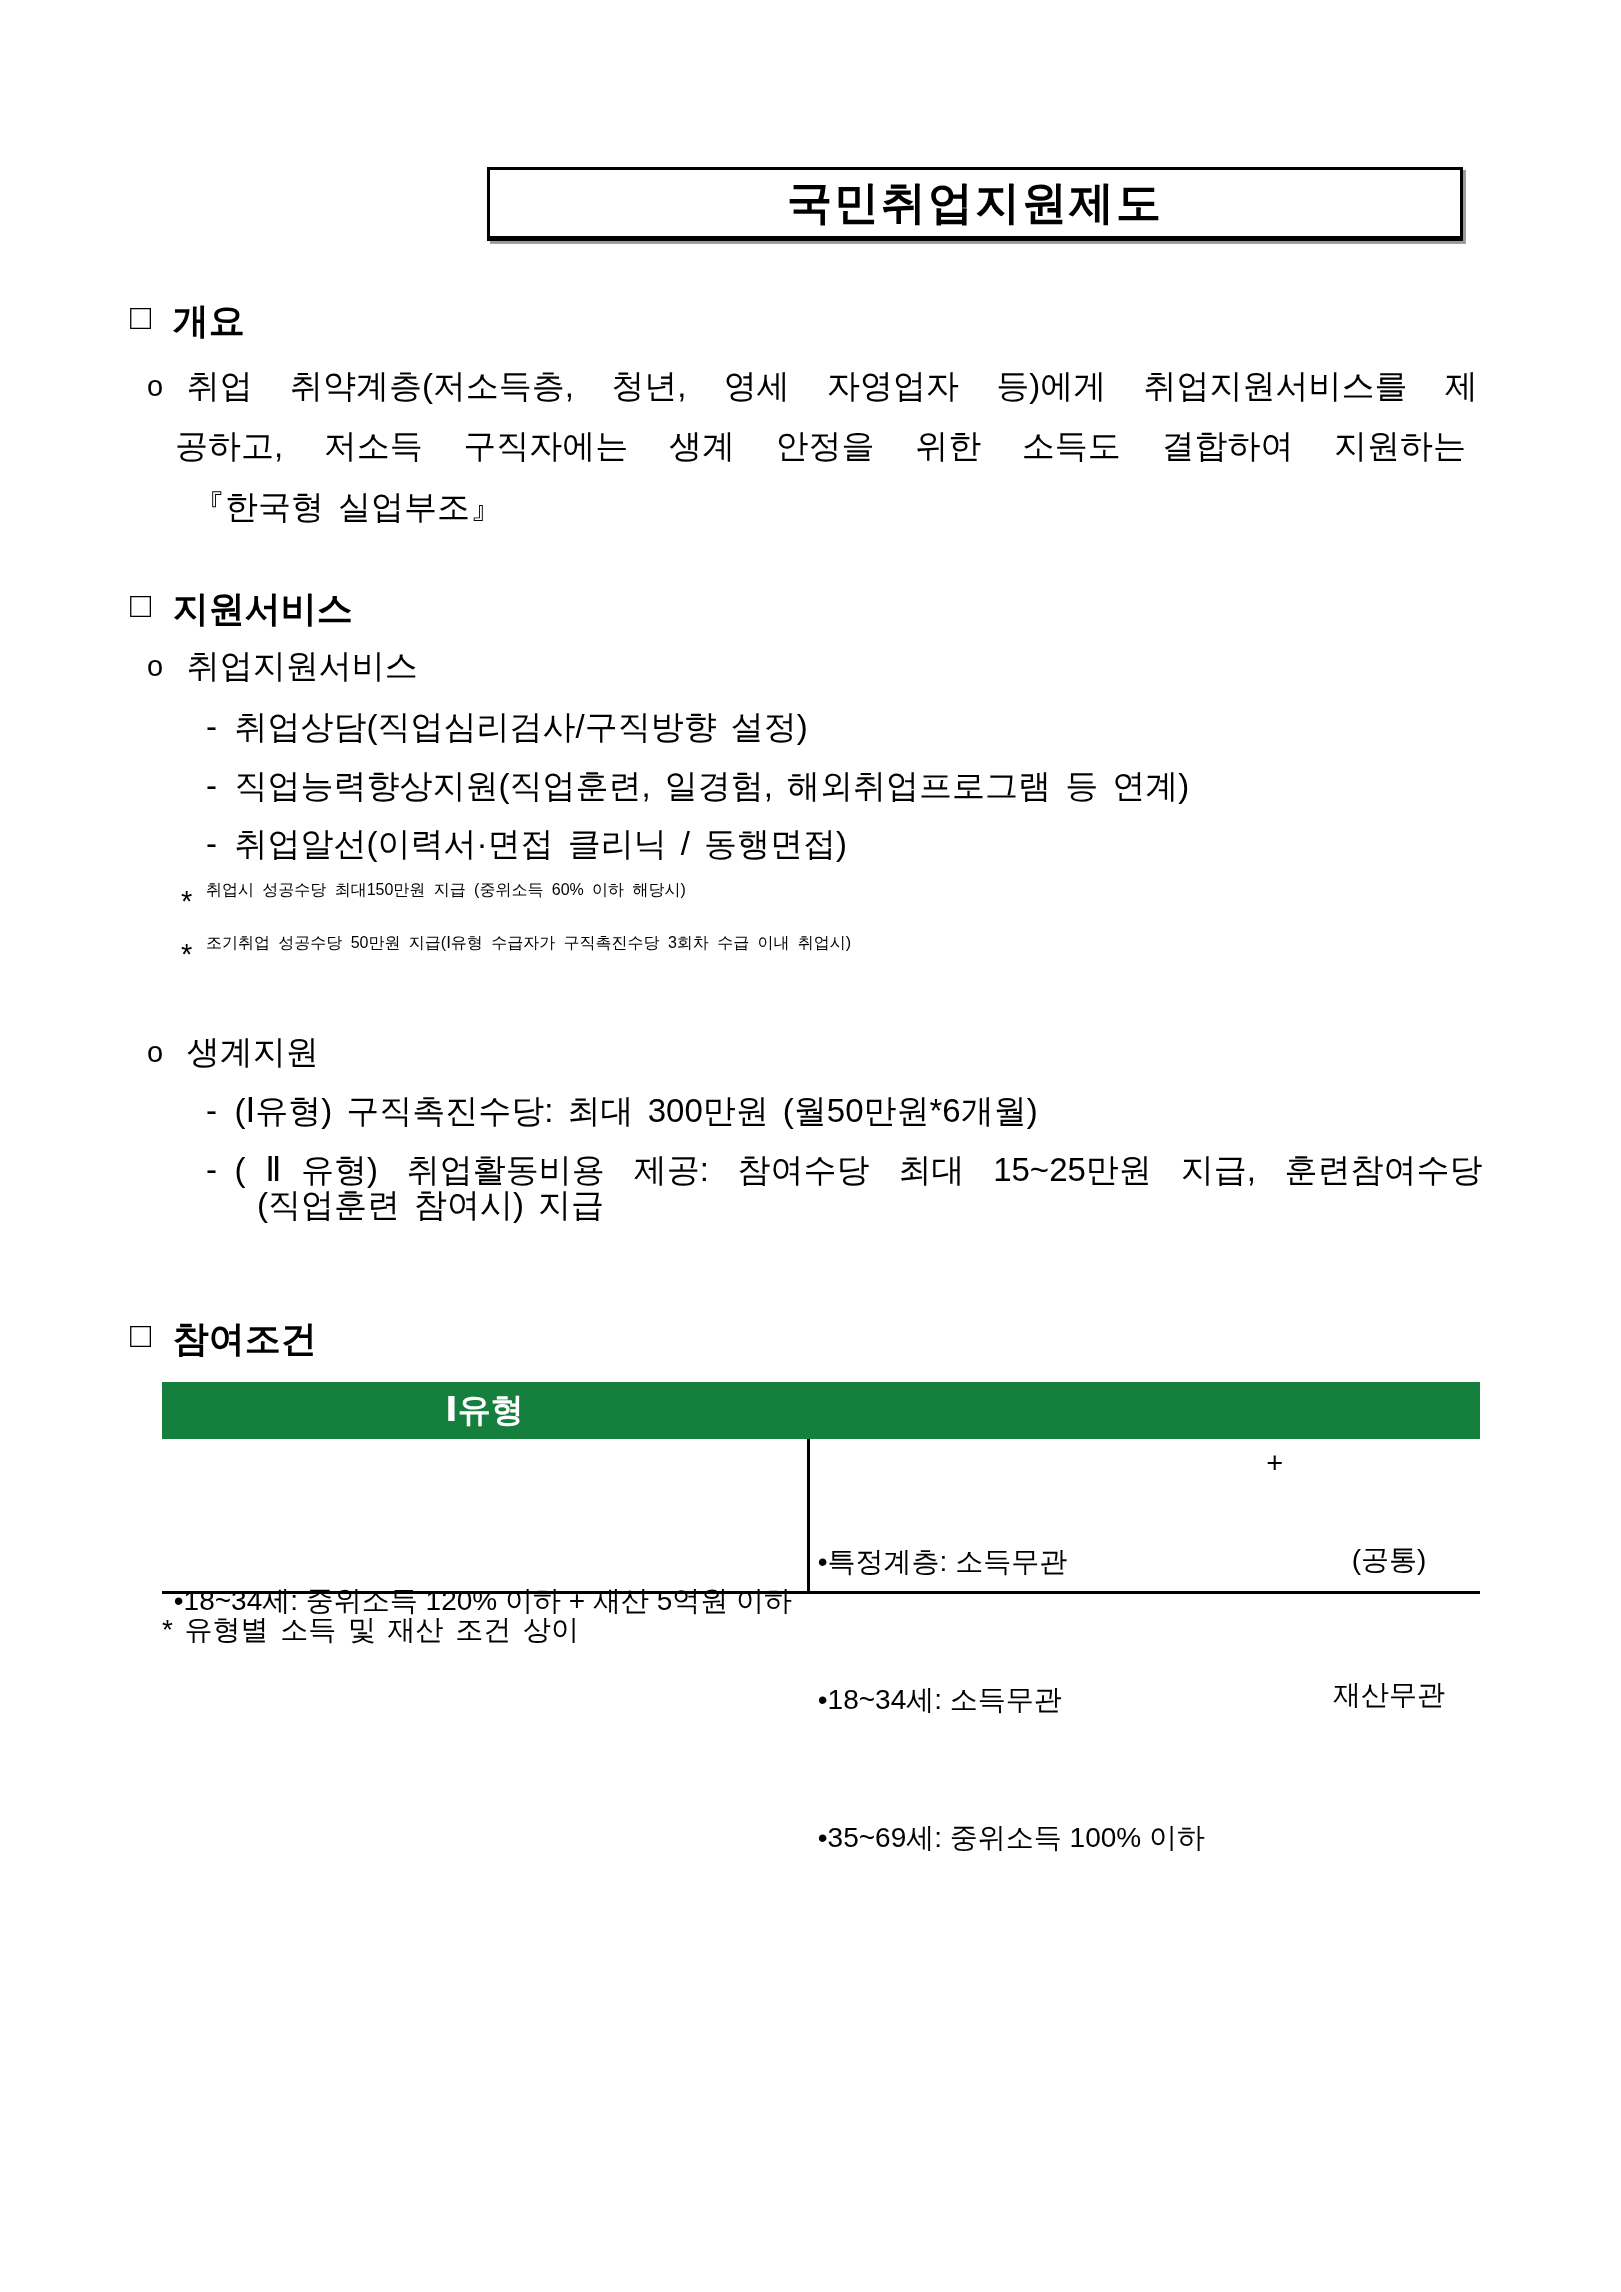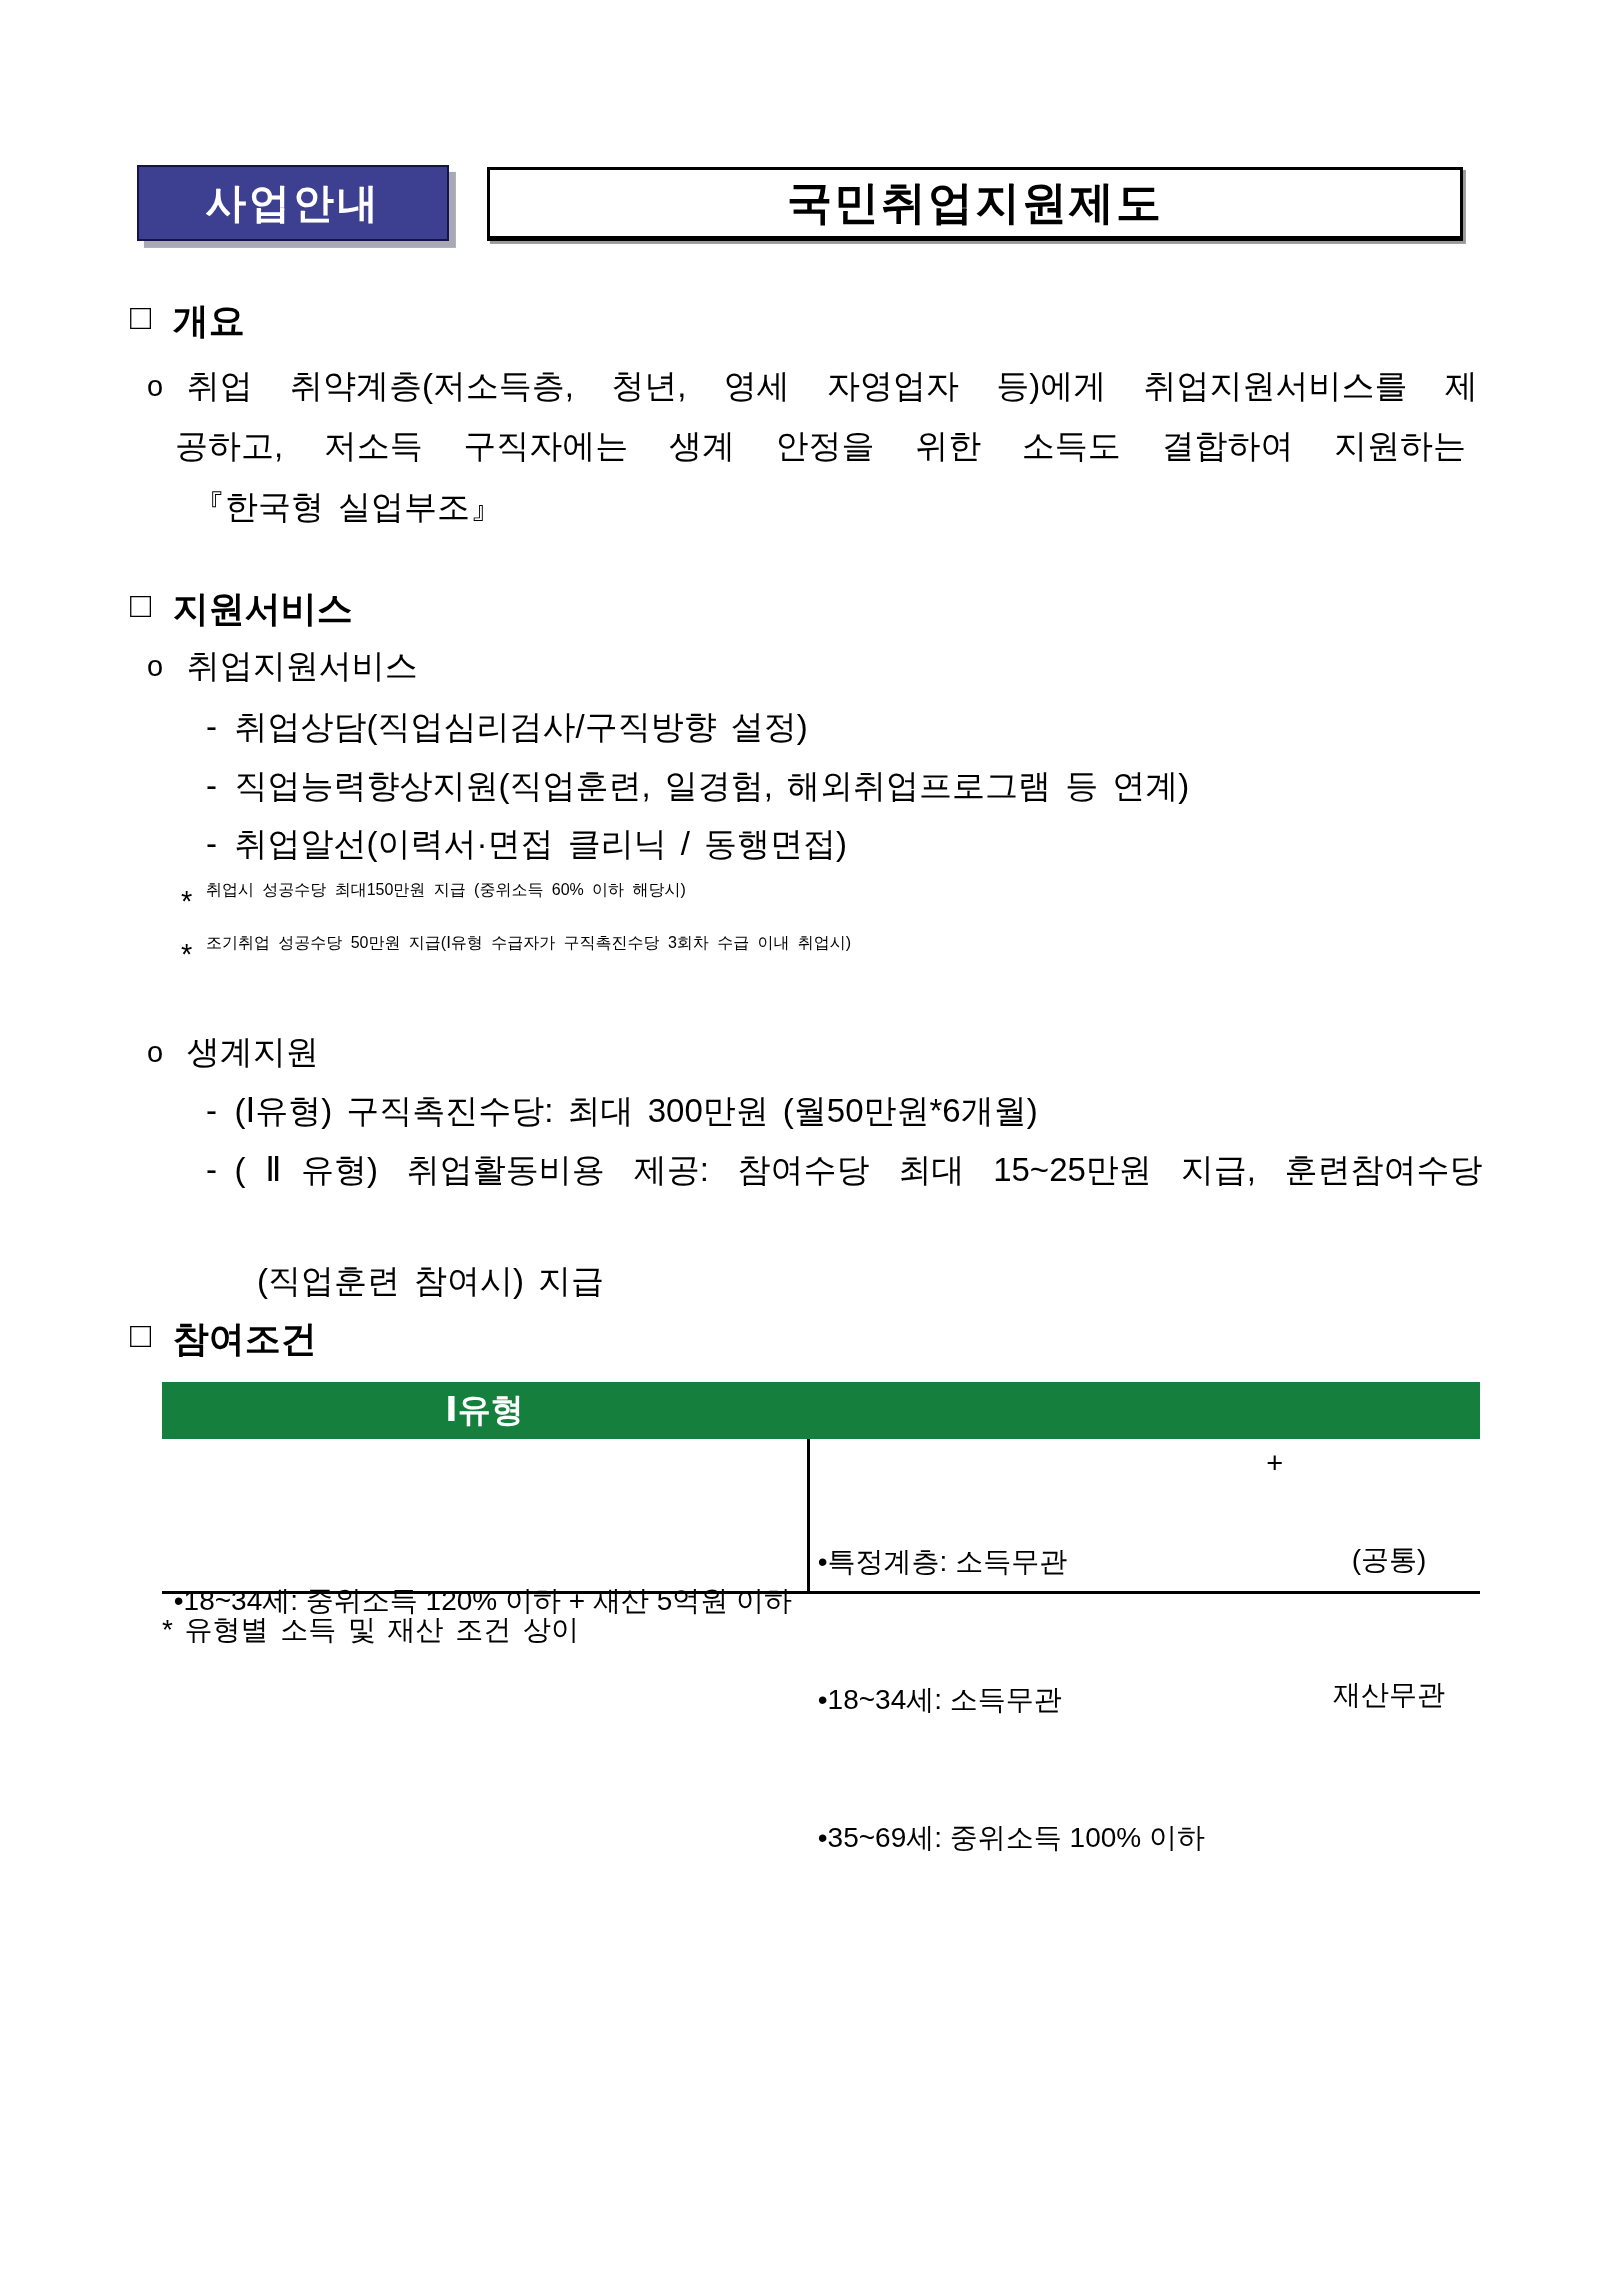--- a/index.html
+++ b/index.html
@@ -90,23 +90,20 @@
   .r-plus { width: 55px; text-align: center; font-size: 29px; }
   .r-common { width: 174px; text-align: center; line-height: 45px; white-space: pre; }
 
   .footnote { position: absolute; left: 162px; top: 1611px; font-size: 28px; white-space: pre; word-spacing: 3.9px; }
 </style>
 </head>
 <body>
 
 <div class="page">
 
-  <div class="badge">
-    <span>사업안내</span>
-  </div>
   <div class="titlebox">
     <span>국민취업지원제도</span>
   </div>
 
   <div class="sec" style="top:297px">
     <span class="marker">□</span>
     <span>개요</span>
   </div>
 
   <div class="orow" style="left:147px; top:365px">
@@ -154,21 +151,21 @@
   </div>
 
   <div class="drow" style="left:206px; top:1090px">
     <span class="bullet-d">-</span>
     <span class="btext">(Ⅰ유형) 구직촉진수당: 최대 300만원 (월50만원*6개월)</span>
   </div>
   <div class="drow" style="left:206px; top:1149px">
     <span class="bullet-d">-</span>
     <span class="jtext w1273">(Ⅱ유형) 취업활동비용 제공: 참여수당 최대 15~25만원 지급, 훈련참여수당</span>
   </div>
-  <div class="line-plain" style="left:257px; top:1260px">(직업훈련 참여시) 지급</div>
+  <div class="line-plain" style="left:257px; top:1184px">(직업훈련 참여시) 지급</div>
 
   <div class="sec" style="top:1315px">
     <span class="marker">□</span>
     <span>참여조건</span>
   </div>
 
   <div class="ctable">
     <div class="thead">
       <div class="th th-1">Ⅰ유형</div>
     </div>

